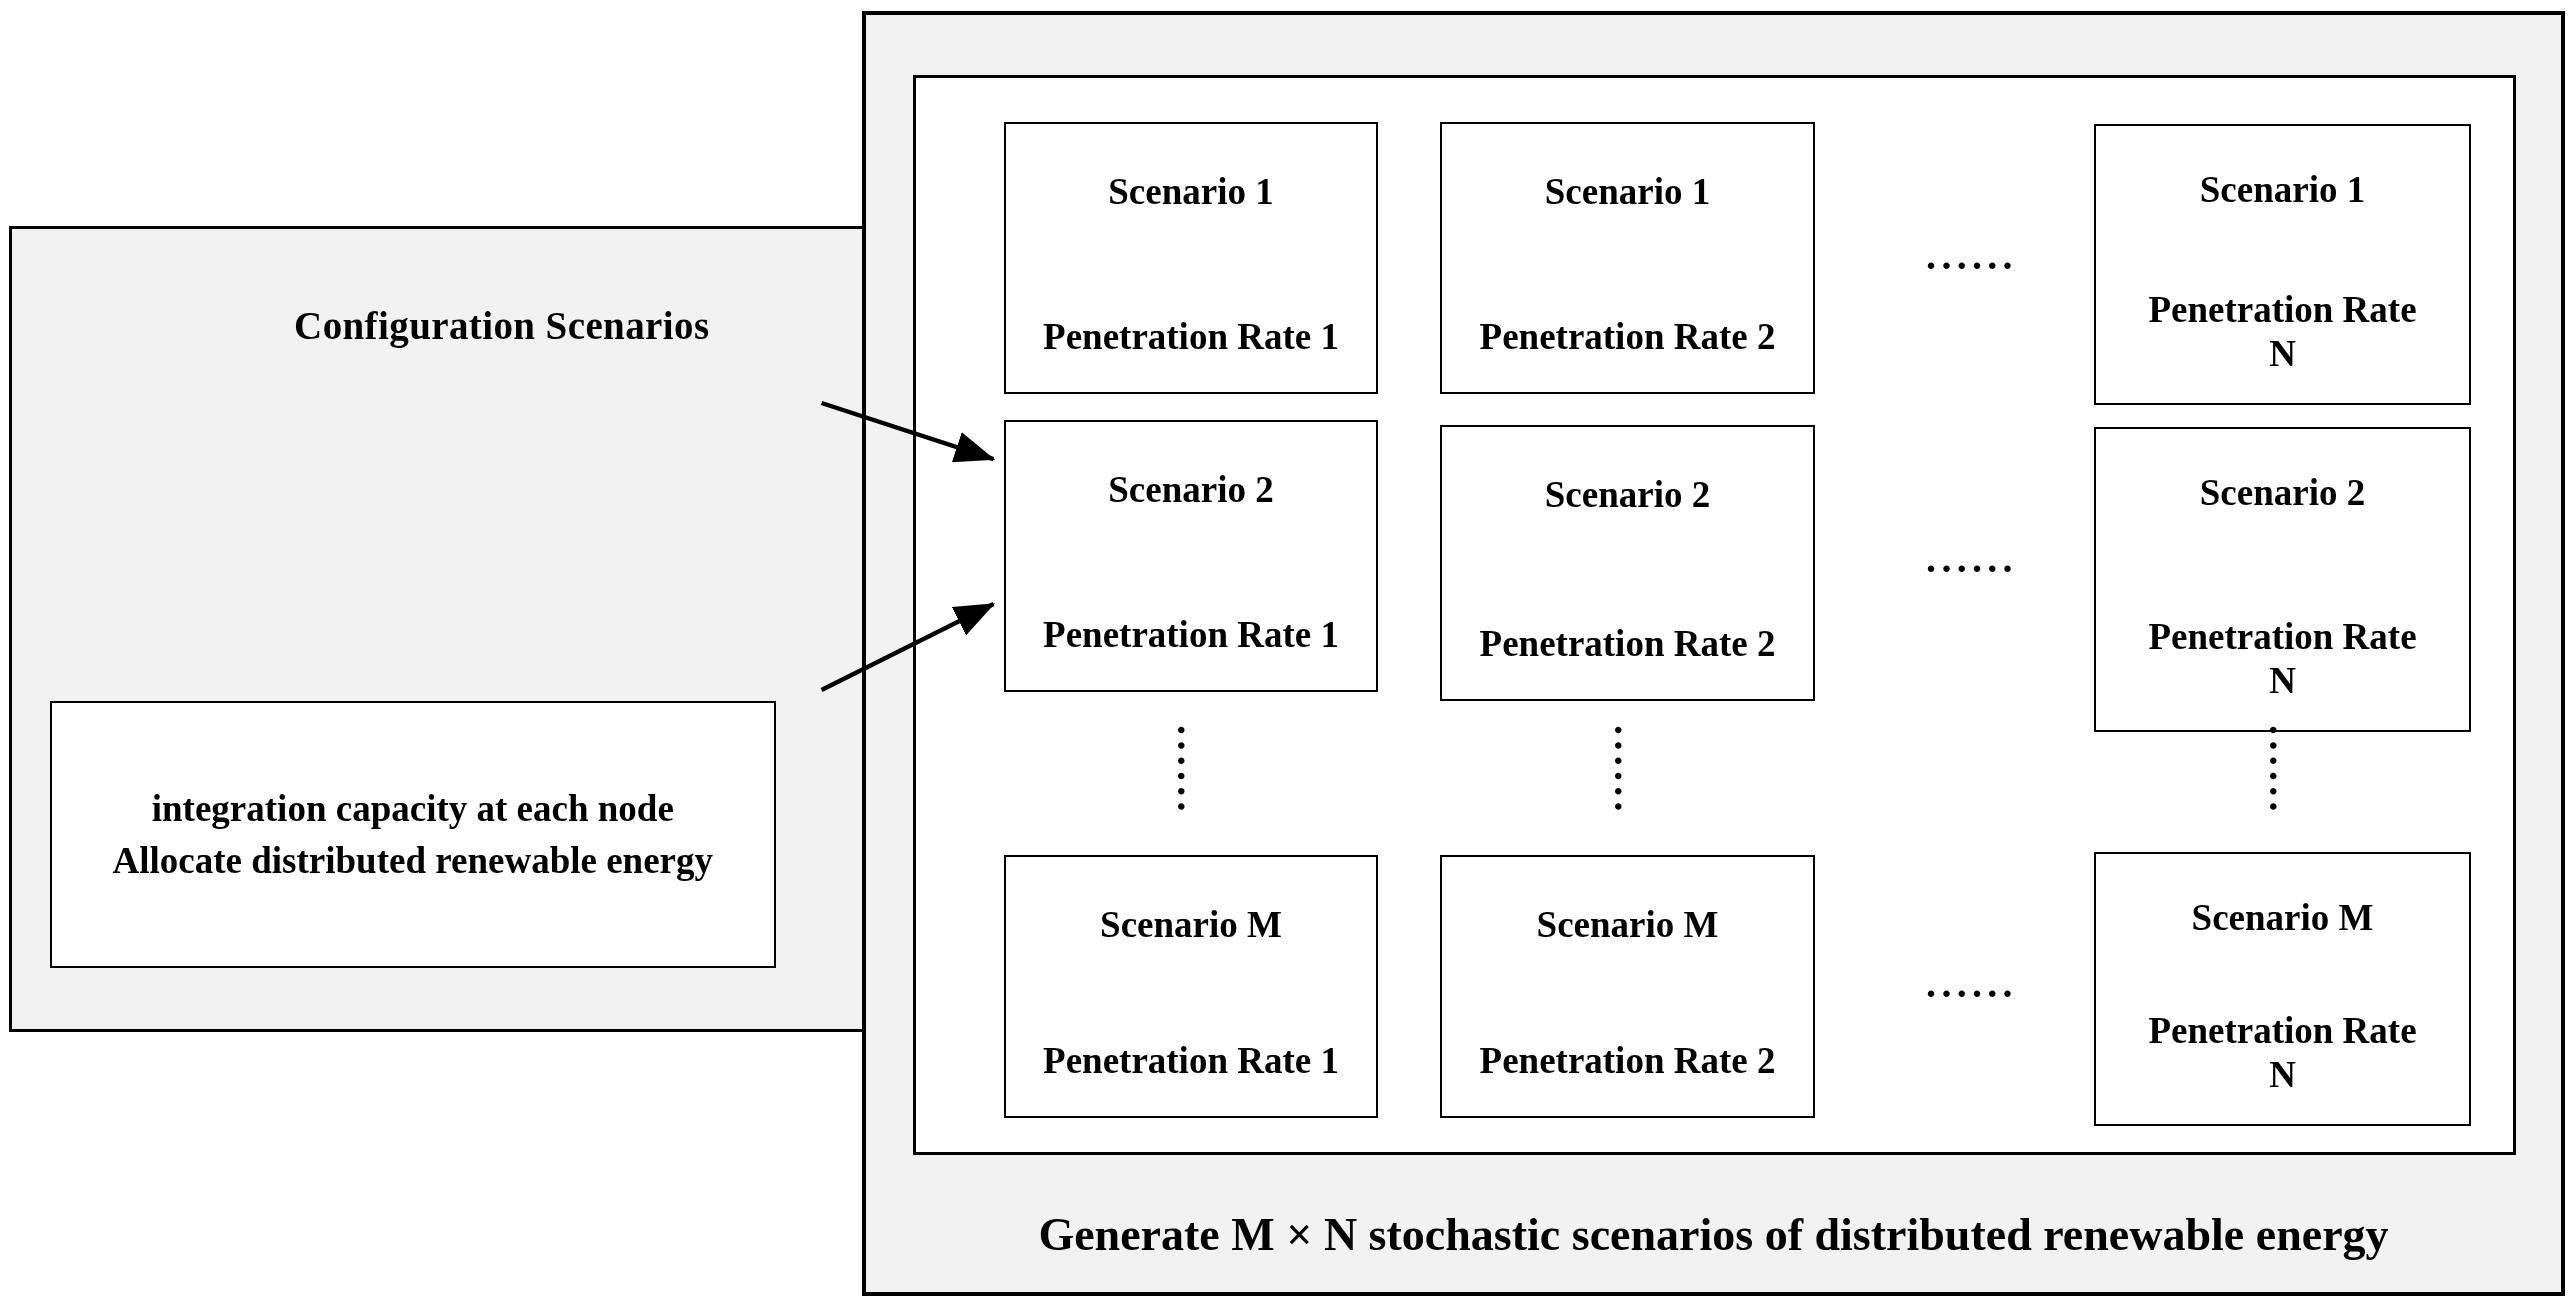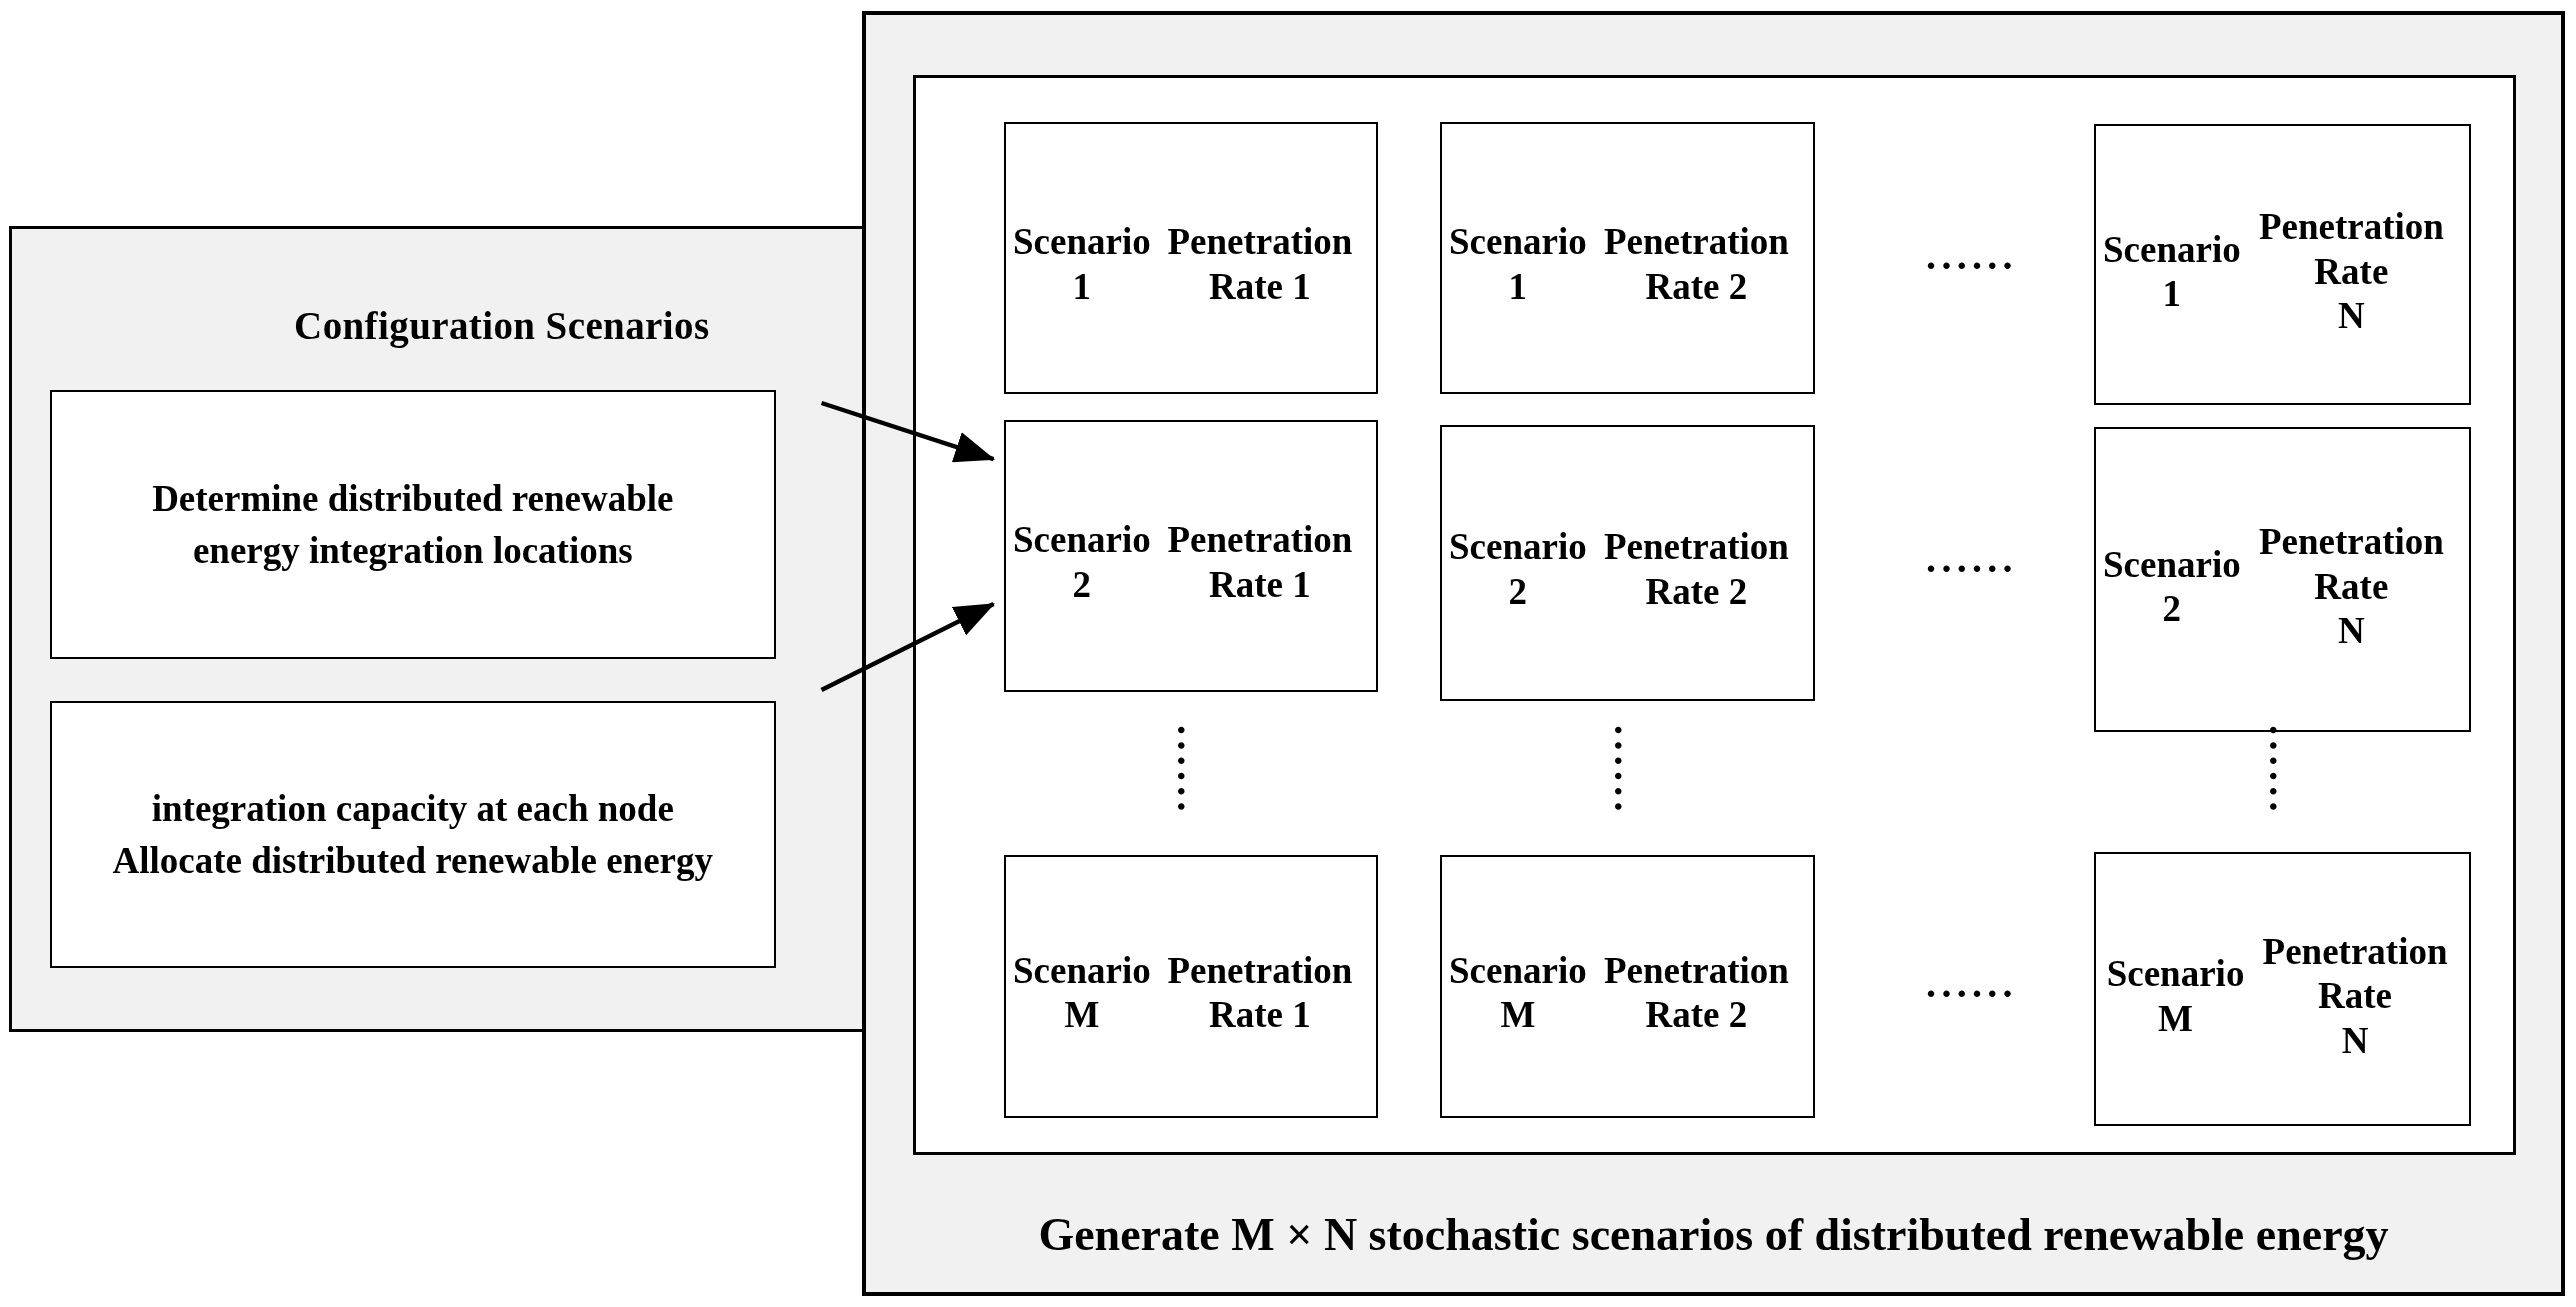--- a/index.html
+++ b/index.html
@@ -26,21 +26,21 @@
     display: flex; align-items: center; justify-content: center;
     text-align: center; font-size: 37px; line-height: 1.4;
   }
   .left-step-box .line { display: block; }
 
   
   #right-outer { border-width: 4.4px; }
   #grid-panel  { background: #ffffff; border: 3.5px solid #000000; }
 
   .scenario-box {
-    display: flex; flex-direction: row;
+    display: flex; flex-direction: column;
     align-items: center; justify-content: space-between;
     text-align: center; font-size: 37px; line-height: 1.2;
     padding: 46px 7px 32px 7px;
   }
   .scenario-box.tall { padding: 42px 7px 26px 7px; }
   .rate { display: block; }
   .rate2 { display: block; }
 
   .hdots {
     width: 158px; text-align: center;
@@ -64,26 +64,20 @@
   svg.overlay { position: absolute; left: 0; top: 0; pointer-events: none; }
 </style>
 </head>
 <body>
 
 <div id="stage">
 
   <div class="abs gray-panel" style="left:8.8px; top:226px; width:986px; height:806px;">
     <div class="abs" id="left-panel-title">Configuration Scenarios</div>
 
-    <div class="abs white-box left-step-box" style="left:38px; top:161px; width:726px; height:269px;">
-      <div>
-        <span class="line">Determine distributed renewable</span>
-        <span class="line">energy integration locations</span>
-      </div>
-    </div>
 
     <div class="abs white-box left-step-box" style="left:38px; top:472px; width:726px; height:267px;">
       <div>
         <span class="line">integration capacity at each node</span>
         <span class="line">Allocate distributed renewable energy</span>
       </div>
     </div>
   </div>
 
   <div class="abs gray-panel" id="right-outer" style="left:862px; top:10.5px; width:1703px; height:1285px;">

